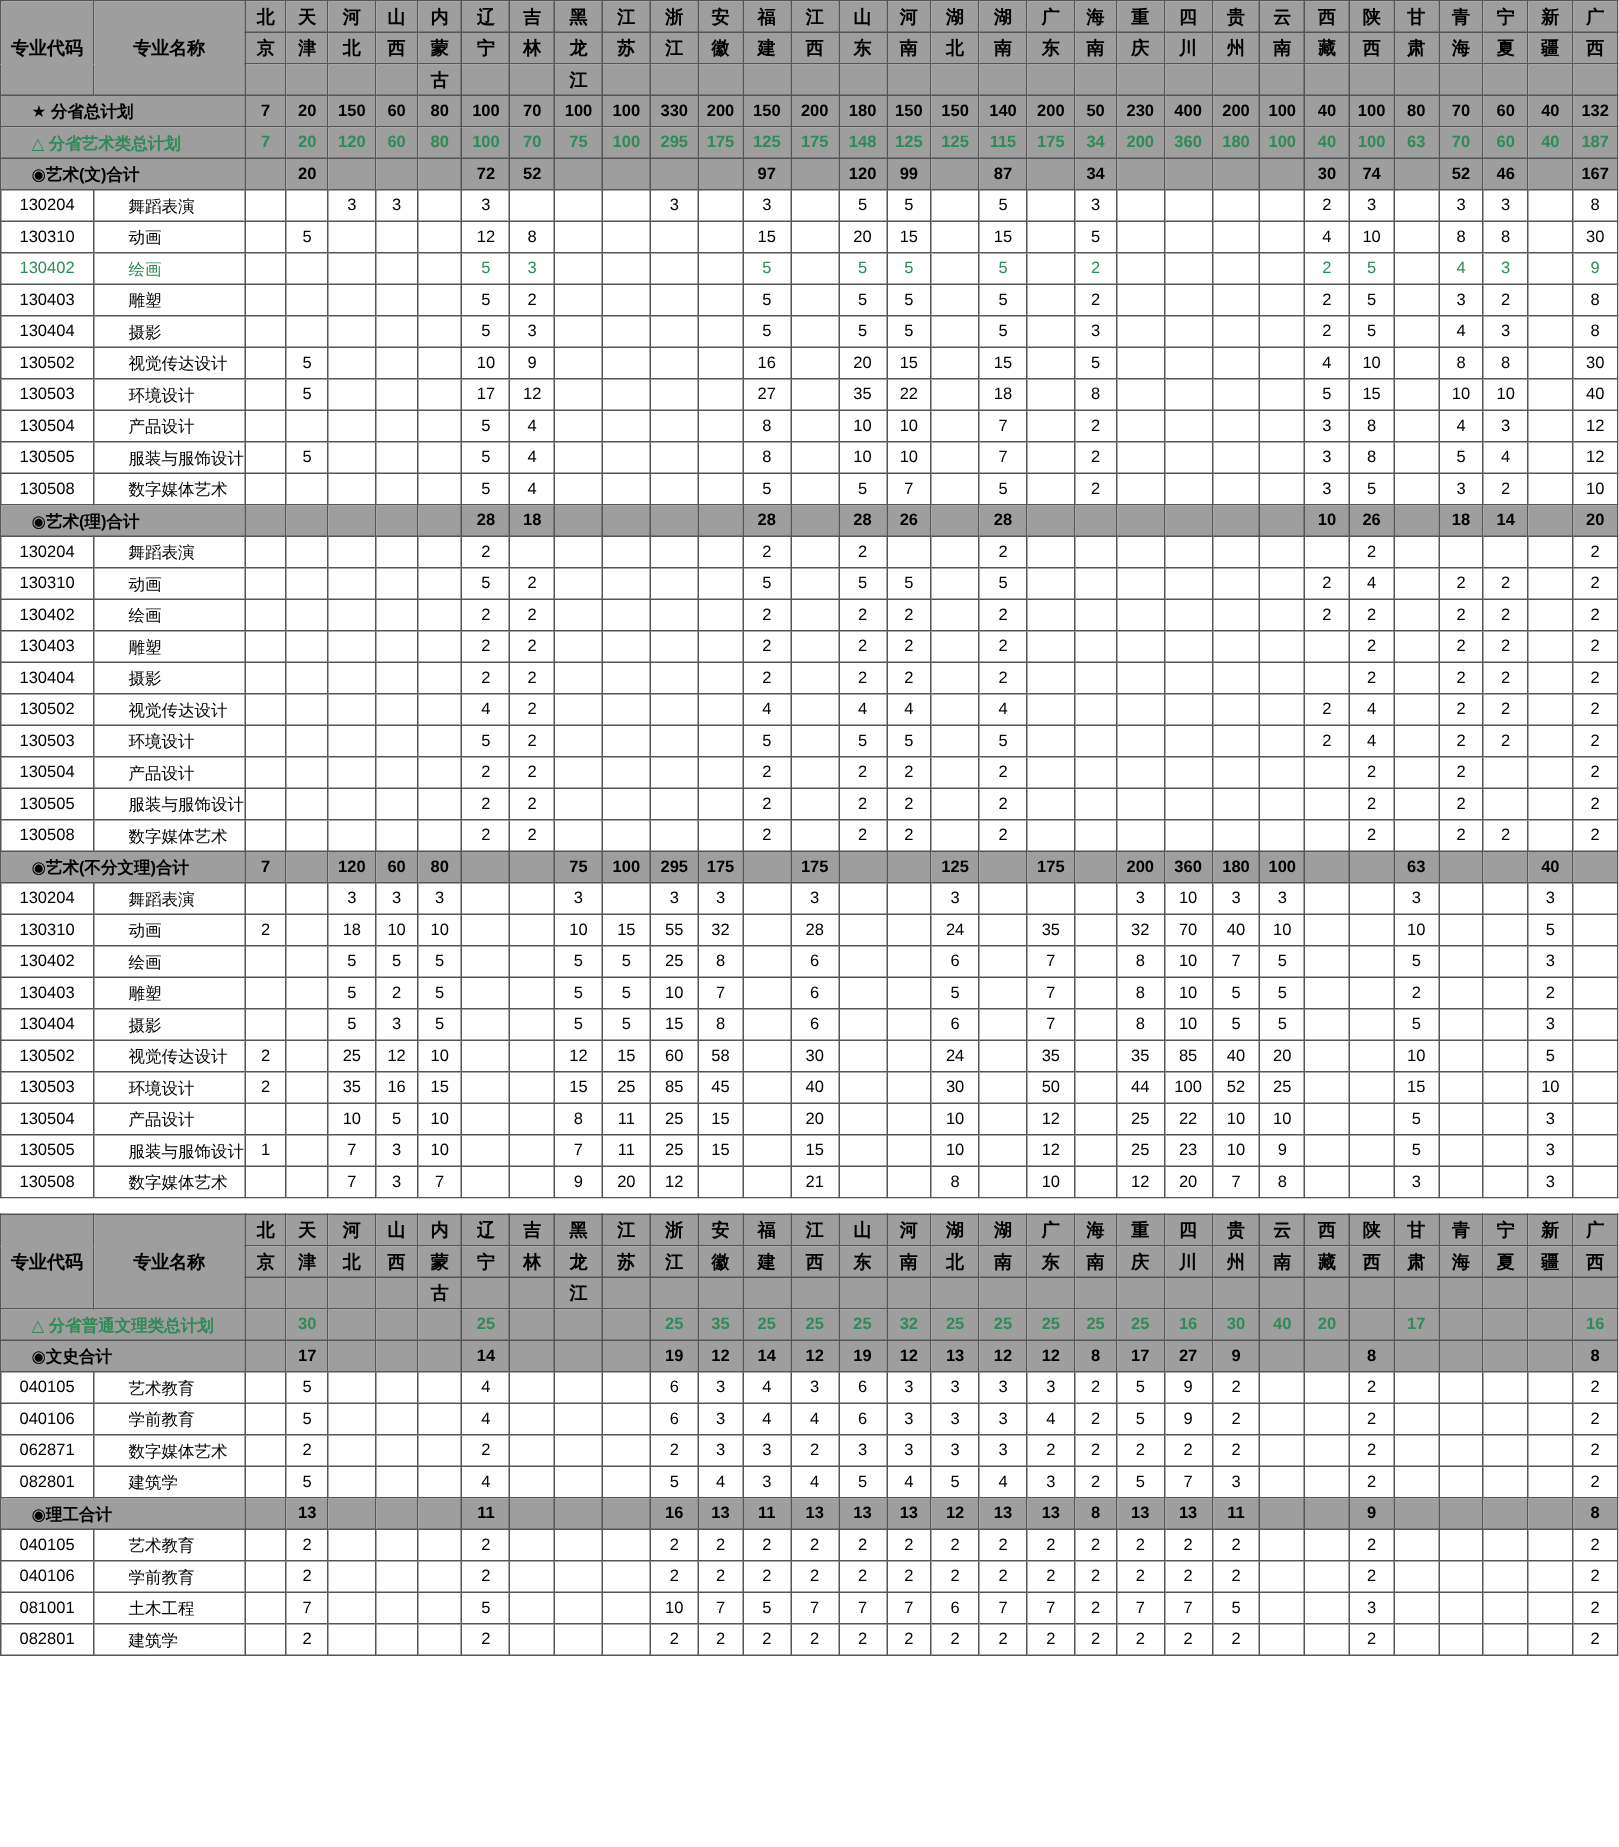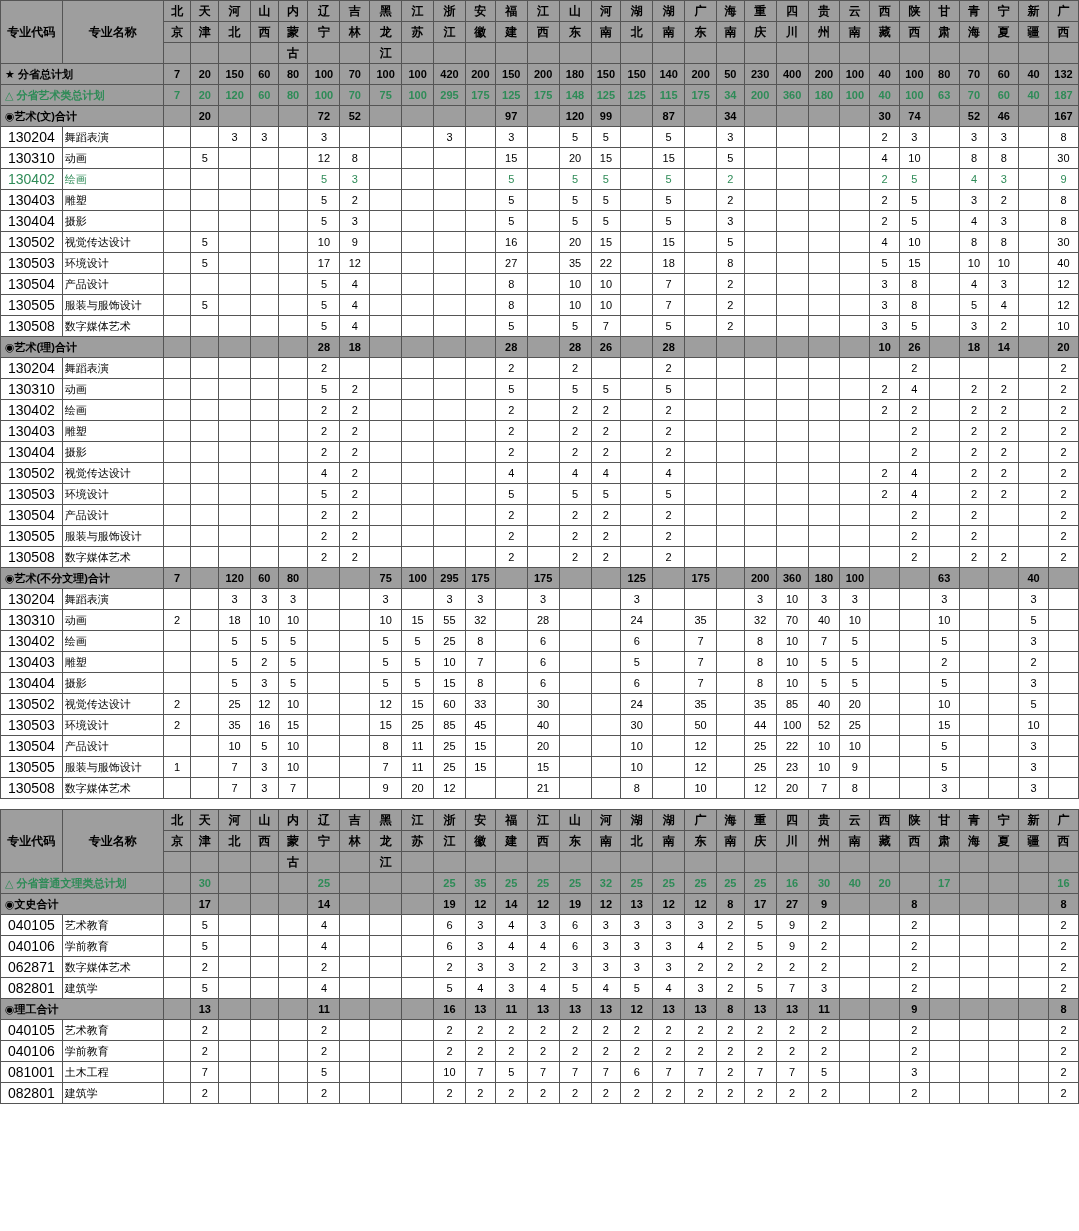--- a/index.html
+++ b/index.html
@@ -2,23 +2,23 @@
 <html><head>
 <meta charset="utf-8">
 <style>
   html,body{margin:0;padding:0;background:#fff;}
   body{font-family:"Liberation Sans","DejaVu Sans",sans-serif;}
   #wrap{width:1079px;}
   table{border-collapse:collapse;table-layout:fixed;width:1079px;}
   td,th{border:1px solid #555;font-size:11px;color:#000;padding:0;height:20px;text-align:center;vertical-align:middle;overflow:hidden;white-space:nowrap;}
   .hdr{background:#9e9e9e;font-weight:bold;font-size:12px;}
   .rowgray{background:#9e9e9e;}
-  .lbl{text-align:left;padding-left:4px;}
-  .code{font-size:14px;}
-  .name{text-align:left;padding-left:2px;}
+  .lbl{text-align:left;padding-left:20px;}
+  .code{font-size:11px;}
+  .name{text-align:left;padding-left:23px;}
   .bold{font-weight:bold;}
   .green{color:#2e8b57;}
   .sep{height:10px;background:#fff;border:none;}
 </style>
 </head>
 <body>
 
 <div id="wrap">
 
   <table>
@@ -161,21 +161,21 @@
           <td colspan="2" class="lbl bold">★  分省总计划</td>
           <td class="bold">7</td>
           <td class="bold">20</td>
           <td class="bold">150</td>
           <td class="bold">60</td>
           <td class="bold">80</td>
           <td class="bold">100</td>
           <td class="bold">70</td>
           <td class="bold">100</td>
           <td class="bold">100</td>
-          <td class="bold">420</td>
+          <td class="bold">330</td>
           <td class="bold">200</td>
           <td class="bold">150</td>
           <td class="bold">200</td>
           <td class="bold">180</td>
           <td class="bold">150</td>
           <td class="bold">150</td>
           <td class="bold">140</td>
           <td class="bold">200</td>
           <td class="bold">50</td>
           <td class="bold">230</td>
@@ -1178,21 +1178,21 @@
           <td class="">2</td>
           <td class=""></td>
           <td class="">25</td>
           <td class="">12</td>
           <td class="">10</td>
           <td class=""></td>
           <td class=""></td>
           <td class="">12</td>
           <td class="">15</td>
           <td class="">60</td>
-          <td class="">33</td>
+          <td class="">58</td>
           <td class=""></td>
           <td class="">30</td>
           <td class=""></td>
           <td class=""></td>
           <td class="">24</td>
           <td class=""></td>
           <td class="">35</td>
           <td class=""></td>
           <td class="">35</td>
           <td class="">85</td>

